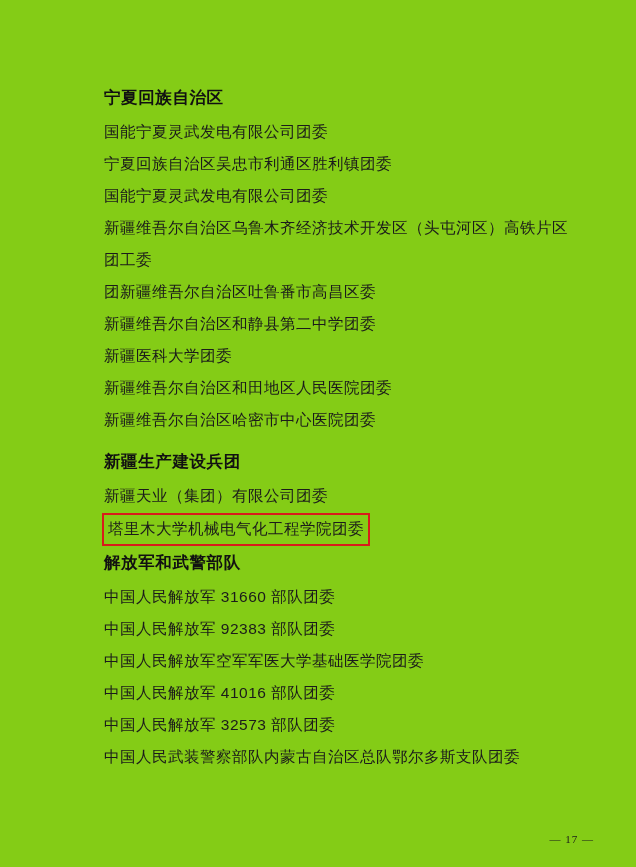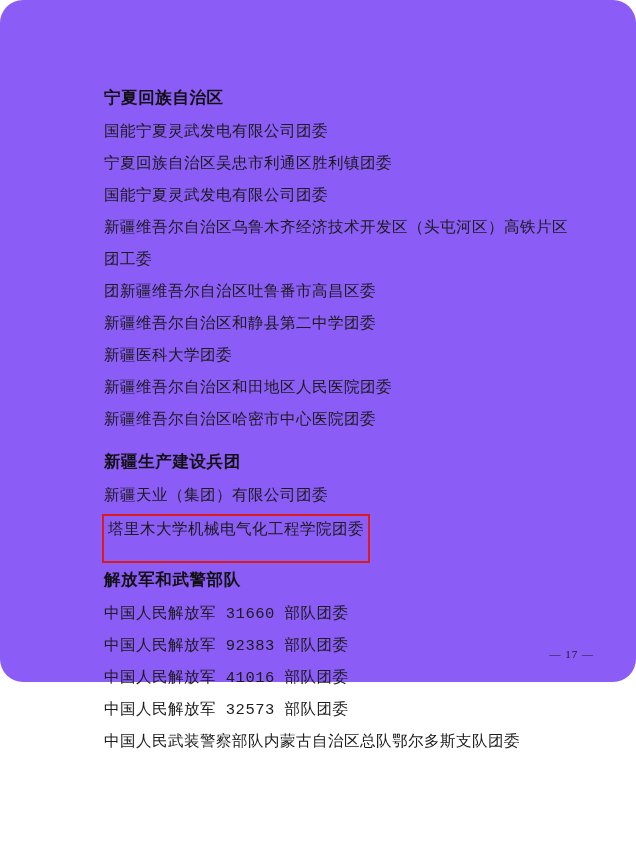--- a/index.html
+++ b/index.html
@@ -13,58 +13,57 @@
     font-family: "Liberation Serif", "DejaVu Serif", serif;
     color: #1a1a1a;
     position: relative;
     overflow: hidden;
   }
   .page {
     position: absolute;
     left: 0;
     top: 0;
     width: 636px;
-    height: 682px;
-    background: #8b5cf6;
-    border-radius: 23px;
+    height: 867px;
+    background: #84cc16;
   }
   .content {
     position: absolute;
     left: 60px;
     top: 82px;
     width: 520px;
   }
   .section-heading {
     font-family: "Liberation Sans", "DejaVu Sans", sans-serif;
     font-weight: bold;
     font-size: 16.5px;
     letter-spacing: 0.6px;
     color: #111111;
     margin: 0 0 4px 44px;
     line-height: 30px;
     white-space: nowrap;
   }
   .entry {
-    font-family: Liberation Mono, monospace;
+    font-family: Liberation Sans, sans-serif;
     font-size: 15.5px;
     letter-spacing: 0.5px;
     color: #1b1b1b;
     line-height: 32px;
     margin: 0 0 0 44px;
     white-space: nowrap;
   }
   .entry.wrap {
     white-space: normal;
     margin-left: 44px;
     text-indent: 0;
   }
   .entry.boxed {
     display: inline-block;
     border: 2px solid #d81b1b;
-    padding: 1px 4px 18px 4px;
+    padding: 1px 4px 2px 4px;
     margin-left: 42px;
     line-height: 26px;
     box-sizing: border-box;
   }
   .boxed-row {
     line-height: 34px;
     margin-bottom: 1px;
   }
   .heading-gap {
     margin-top: 10px;
@@ -106,20 +105,21 @@
       <div class="entry">新疆天业（集团）有限公司团委</div>
       <div class="boxed-row">
         <span class="entry boxed" style="border-color: rgb(216, 27, 27);">塔里木大学机械电气化工程学院团委</span>
       </div>
     </div>
 
     <div class="section">
       <div class="section-heading">解放军和武警部队</div>
       <div class="entry">中国人民解放军 31660 部队团委</div>
       <div class="entry">中国人民解放军 92383 部队团委</div>
+      <div class="entry">中国人民解放军空军军医大学基础医学院团委</div>
       <div class="entry">中国人民解放军 41016 部队团委</div>
       <div class="entry">中国人民解放军 32573 部队团委</div>
       <div class="entry">中国人民武装警察部队内蒙古自治区总队鄂尔多斯支队团委</div>
     </div>
 
   </div>
 
   <div class="page-number">— 17 —</div>
 </div>
 

